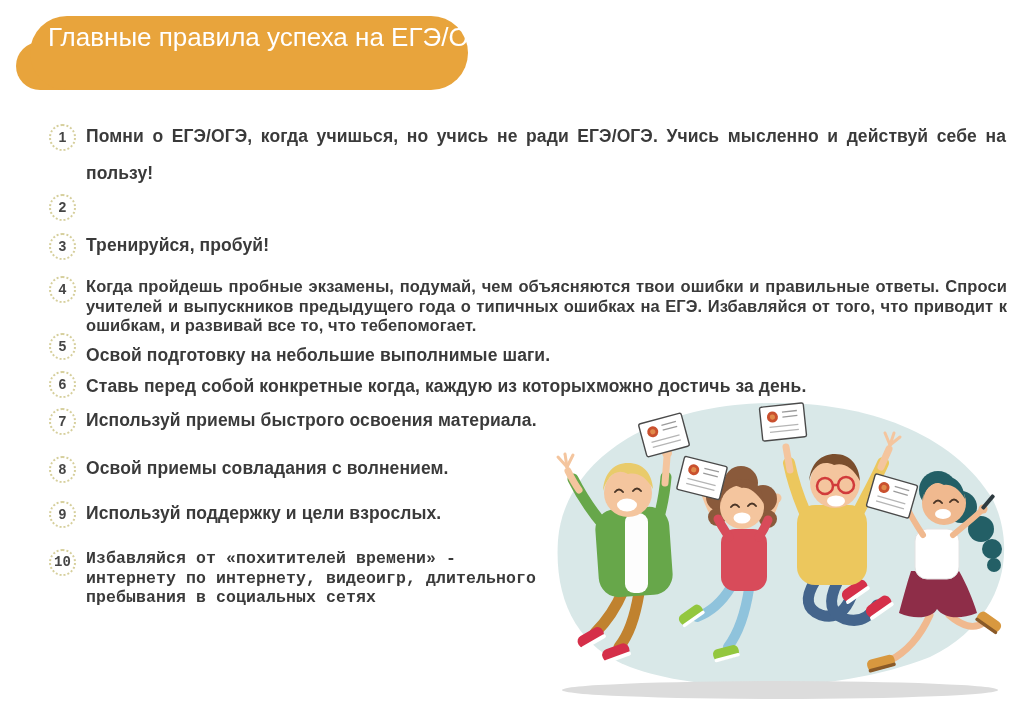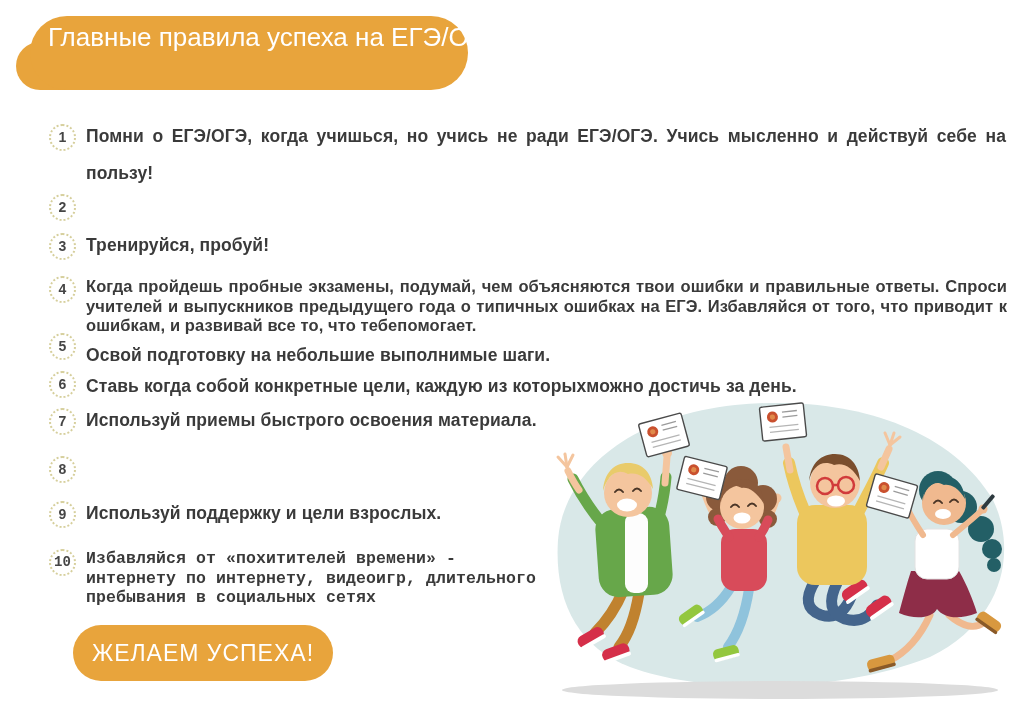--- a/index.html
+++ b/index.html
@@ -63,39 +63,39 @@
   <div class="item it4">
     <span class="num">4</span>
     <span>Когда пройдешь пробные экзамены, подумай, чем объясняются твои ошибки и правильные ответы. Спроси учителей и выпускников предыдущего года о типичных ошибках на ЕГЭ. Избавляйся от того, что приводит к ошибкам, и развивай все то, что тебепомогает.</span>
   </div>
   <div class="item it5">
     <span class="num">5</span>
     <span>Освой подготовку на небольшие выполнимые шаги.</span>
   </div>
   <div class="item it6">
     <span class="num">6</span>
-    <span>Ставь когда собой конкретные цели, каждую из которыхможно достичь за день.</span>
+    <span>Ставь перед собой конкретные когда, каждую из которыхможно достичь за день.</span>
   </div>
   <div class="item it7">
     <span class="num">7</span>
     <span>Используй приемы быстрого освоения материала.</span>
   </div>
   <div class="item it8">
     <span class="num">8</span>
+    <span>Освой приемы совладания с волнением.</span>
   </div>
   <div class="item it9">
     <span class="num">9</span>
     <span>Используй поддержку и цели взрослых.</span>
   </div>
   <div class="item it10">
     <span class="num">10</span>
     <span>Избавляйся от «похитителей времени» - интернету по интернету, видеоигр, длительного пребывания в социальных сетях</span>
   </div>
 
-  <div class="success-pill">ЖЕЛАЕМ УСПЕХА!</div>
 
   <svg class="illu" viewBox="0 0 479 330">
     <defs>
       <g id="cert">
         <rect x="-22" y="-17" width="44" height="34" rx="2" fill="#ffffff" stroke="#4a4a4a" stroke-width="1.4"></rect>
         <circle cx="-10" cy="-6" r="5.5" fill="#c9502e"></circle>
         <circle cx="-10" cy="-6" r="2.6" fill="#e08a4a"></circle>
         <line x1="0" y1="-10" x2="15" y2="-10" stroke="#9a9a9a" stroke-width="1.3"></line>
         <line x1="0" y1="-5" x2="15" y2="-5" stroke="#9a9a9a" stroke-width="1.3"></line>
         <line x1="-14" y1="4" x2="15" y2="4" stroke="#b5b5b5" stroke-width="1.3"></line>

